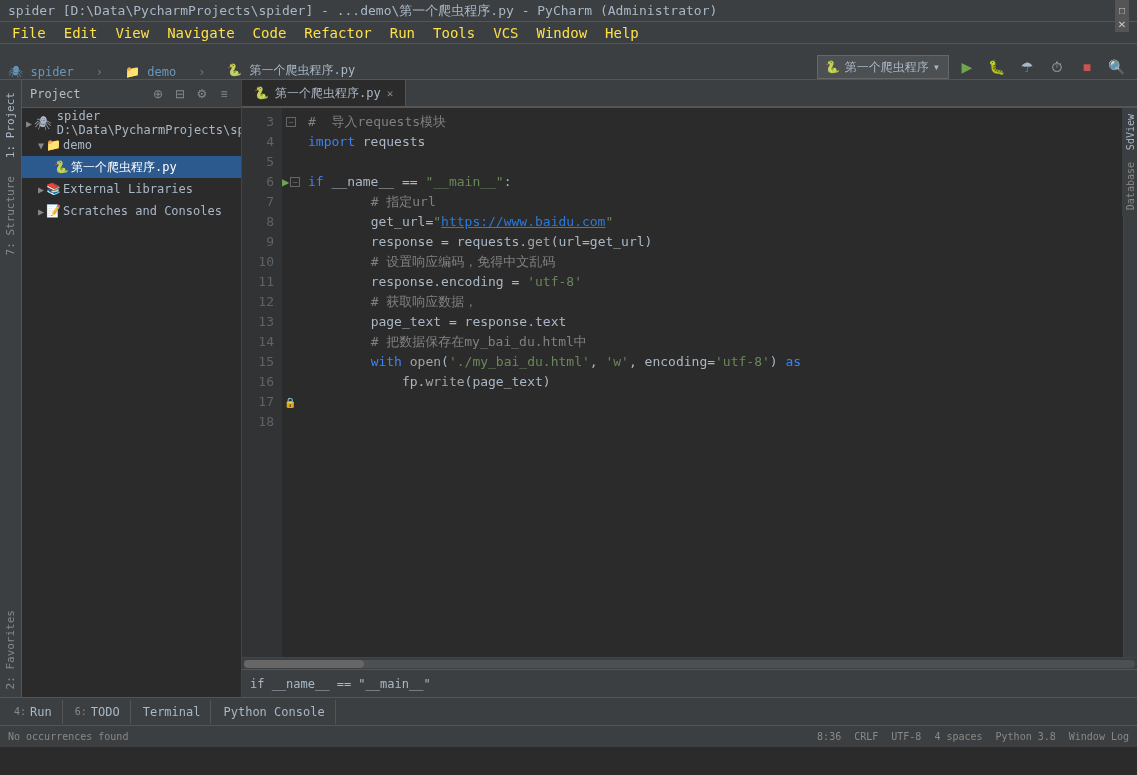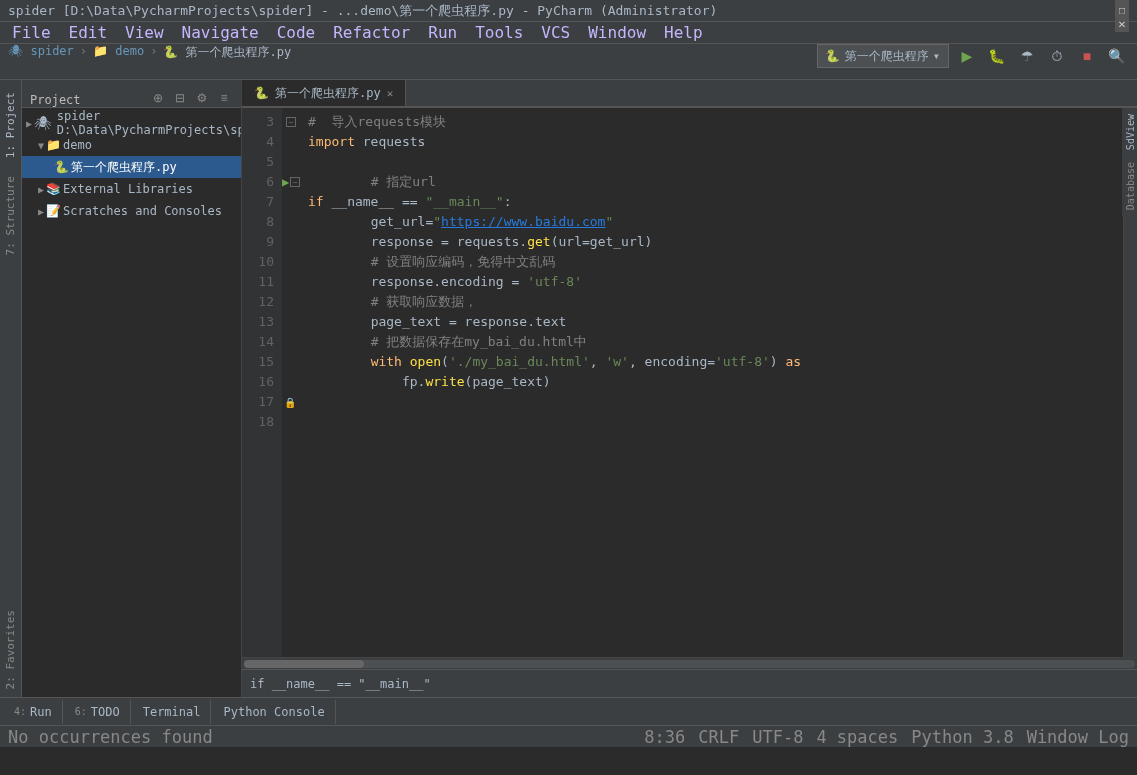--- a/index.html
+++ b/index.html
@@ -40,34 +40,34 @@
       display: flex;
       align-items: center;
       padding: 0 4px;
       border-bottom: 1px solid #555;
       gap: 2px;
     }
     .menu-item {
       padding: 0 8px;
       height: 22px;
       line-height: 22px;
-      font-size: 16px;
-      color: #c4b5fd;
+      font-size: 14px;
+      color: #fde047;
       cursor: pointer;
     }
 
     
     #toolbar {
       background: #3c3f41;
       height: 36px;
       display: flex;
-      align-items: flex-start;
+      align-items: flex-end;
       padding: 0 8px;
       border-bottom: 1px solid #555;
-      gap: 4px;
+      gap: 20px;
     }
     .breadcrumb-item {
       font-size: 12px;
       color: #6897bb;
       cursor: pointer;
     }
     .breadcrumb-sep {
       font-size: 12px;
       color: #777;
       padding: 0 2px;
@@ -126,21 +126,21 @@
       width: 220px;
       background: #2b2b2b;
       border-right: 1px solid #444;
       display: flex;
       flex-direction: column;
     }
     #project-header {
       background: #3c3f41;
       height: 28px;
       display: flex;
-      align-items: flex-end;
+      align-items: center;
       padding: 0 8px;
       border-bottom: 1px solid #555;
       gap: 4px;
     }
     .project-title {
       font-size: 12px;
       color: #bbbbbb;
       flex: 1;
     }
     .project-icon-btn {
@@ -241,25 +241,25 @@
       font-size: 13px;
       line-height: 20px;
     }
     .code-line {
       height: 20px;
       white-space: pre;
       display: flex;
       align-items: flex-start;
     }
     
-    .kw { color: #fdba74; }
+    .kw { color: #3b82f6; }
     .str { color: #6a8759; } 
     .url { color: #287bde; text-decoration: underline; } 
     .comment { color: #808080; } 
-    .fn { color: #fde047; } 
+    .fn { color: #a3a3a3; } 
     .var { color: #a9b7c6; }
     .module { color: #a9b7c6; }
 
     
     #bottom-find-bar {
       height: 28px;
       background: #3c3f41;
       border-top: 1px solid #555;
       display: flex;
       align-items: center;
@@ -270,21 +270,21 @@
     }
 
     
     #status-bar {
       height: 22px;
       background: #3c3f41;
       border-top: 1px solid #555;
       display: flex;
       align-items: center;
       padding: 0 8px;
-      font-size: 17px;
+      font-size: 10px;
       color: #888;
       gap: 8px;
     }
     .status-left {
       display: flex;
       align-items: center;
       gap: 8px;
     }
     .status-right {
       margin-left: auto;
@@ -539,31 +539,31 @@
 
         <div class="code-line">
           <span class="kw">import</span>
           <span> </span>
           <span class="module">requests</span>
         </div>
 
         <div class="code-line">&nbsp;</div>
 
         <div class="code-line">
-          <span>        </span>
-          <span class="comment"># 指定url</span>
-        </div>
-
-        <div class="code-line">
           <span class="kw">if</span>
           <span> </span>
           <span class="var">__name__</span>
           <span> == </span>
           <span class="str">"__main__"</span>
           <span>:</span>
+        </div>
+
+        <div class="code-line">
+          <span>        </span>
+          <span class="comment"># 指定url</span>
         </div>
 
         <div class="code-line">
           <span>        </span>
           <span class="var">get_url</span>
           <span>=</span>
           <span class="str">"</span>
           <span class="url">https://www.baidu.com</span>
           <span class="str">"</span>
         </div>

